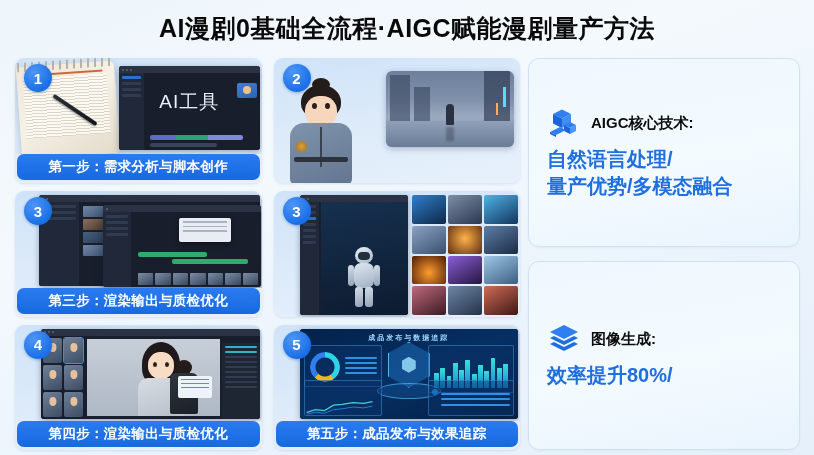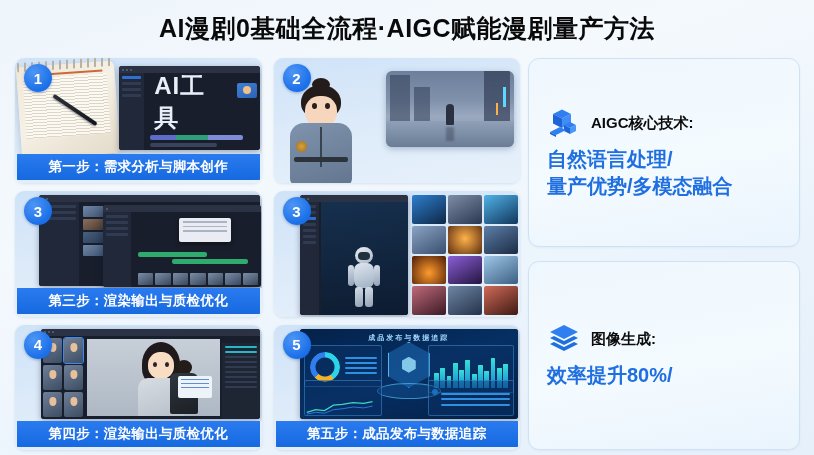--- a/index.html
+++ b/index.html
@@ -38,21 +38,21 @@
   .card-visual{ position:relative; flex:1 1 auto; overflow:hidden; }
   .badge{
     position:absolute; left:9px; top:6px; z-index:6;
     width:28px; height:28px; border-radius:50%;
     background:radial-gradient(circle at 35% 30%,#4e96f5,#1a6fe8 70%);
     color:#fff; font-size:15px; font-weight:bold;
     display:flex; align-items:center; justify-content:center;
     box-shadow:0 1px 3px rgba(20,60,130,.35);
   }
   .card-label{
-    flex:0 0 auto; height:26px; margin:0 2px 3px 2px; border-radius:0;
+    flex:0 0 auto; height:26px; margin:0 2px 3px 2px; border-radius:7px;
     background:linear-gradient(180deg,#2a7bef 0%,#1769e0 100%);
     color:#fff; font-size:13.5px; font-weight:bold; letter-spacing:.3px;
     display:flex; align-items:center; justify-content:center;
     white-space:nowrap;
   }
 
   
   .win{
     position:absolute; background:#1d2433; border-radius:3px; overflow:hidden;
     box-shadow:0 2px 6px rgba(10,25,55,.35);
@@ -79,21 +79,21 @@
   .book::after{
     content:""; position:absolute; left:10px; top:8px; right:12px; height:2px; background:#c96a3a;
   }
   .spiral{ position:absolute; left:2px; top:2px; width:96px; height:9px;
     background:repeating-linear-gradient(90deg,#b9b2a4 0 2px,transparent 2px 7px);
     transform:rotate(-4deg); }
   .pen{ position:absolute; left:34px; top:50px; width:52px; height:4px;
     background:linear-gradient(90deg,#2b2f38,#13161c); transform:rotate(34deg);
     border-radius:2px; box-shadow:0 1px 2px rgba(0,0,0,.4); }
   .bigtext{ position:absolute; left:50%; top:38%; transform:translate(-50%,-50%);
-    color:#e9eef8; font-size:24px; font-weight:bold; letter-spacing:1px; }
+    color:#e9eef8; font-size:19px; font-weight:normal; letter-spacing:1px; }
   .avatar-chip{ position:absolute; right:3px; top:10px; width:20px; height:15px;
     background:linear-gradient(150deg,#3e7fd8,#2d62b4); border-radius:2px; }
   .avatar-chip::after{ content:""; position:absolute; left:6px; top:3px; width:8px; height:8px;
     border-radius:50%; background:#f0c08a; }
   .track{ position:absolute; left:22%; right:12%; bottom:10px; height:5px;
     background:linear-gradient(90deg,#5d6cc8 0 28%,#2f9e7a 28% 62%,#7f8bd6 62% 100%); border-radius:2px; }
   .track2{ position:absolute; left:22%; right:30%; bottom:3px; height:4px;
     background:#39445c; border-radius:2px; }
 
   
@@ -514,21 +514,21 @@
               <div class="listrow" style="top:8px;">
                 <u style="top:0"></u>
                 <i></i>
                 <i></i>
                 <i></i>
               </div>
             </div>
           </div>
         </div>
       </div>
-      <div class="card-label">第五步：成品发布与数据追踪</div>
+      <div class="card-label">第五步：成品发布与效果追踪</div>
     </div>
 
   </div>
 
   <div class="panels">
 
     <div class="info">
       <div class="info-head">
         <svg width="34" height="34" viewBox="0 0 34 34">
           <polygon points="6,8 15,3.5 24,8 15,12.5" fill="#2f7ff0"></polygon>

